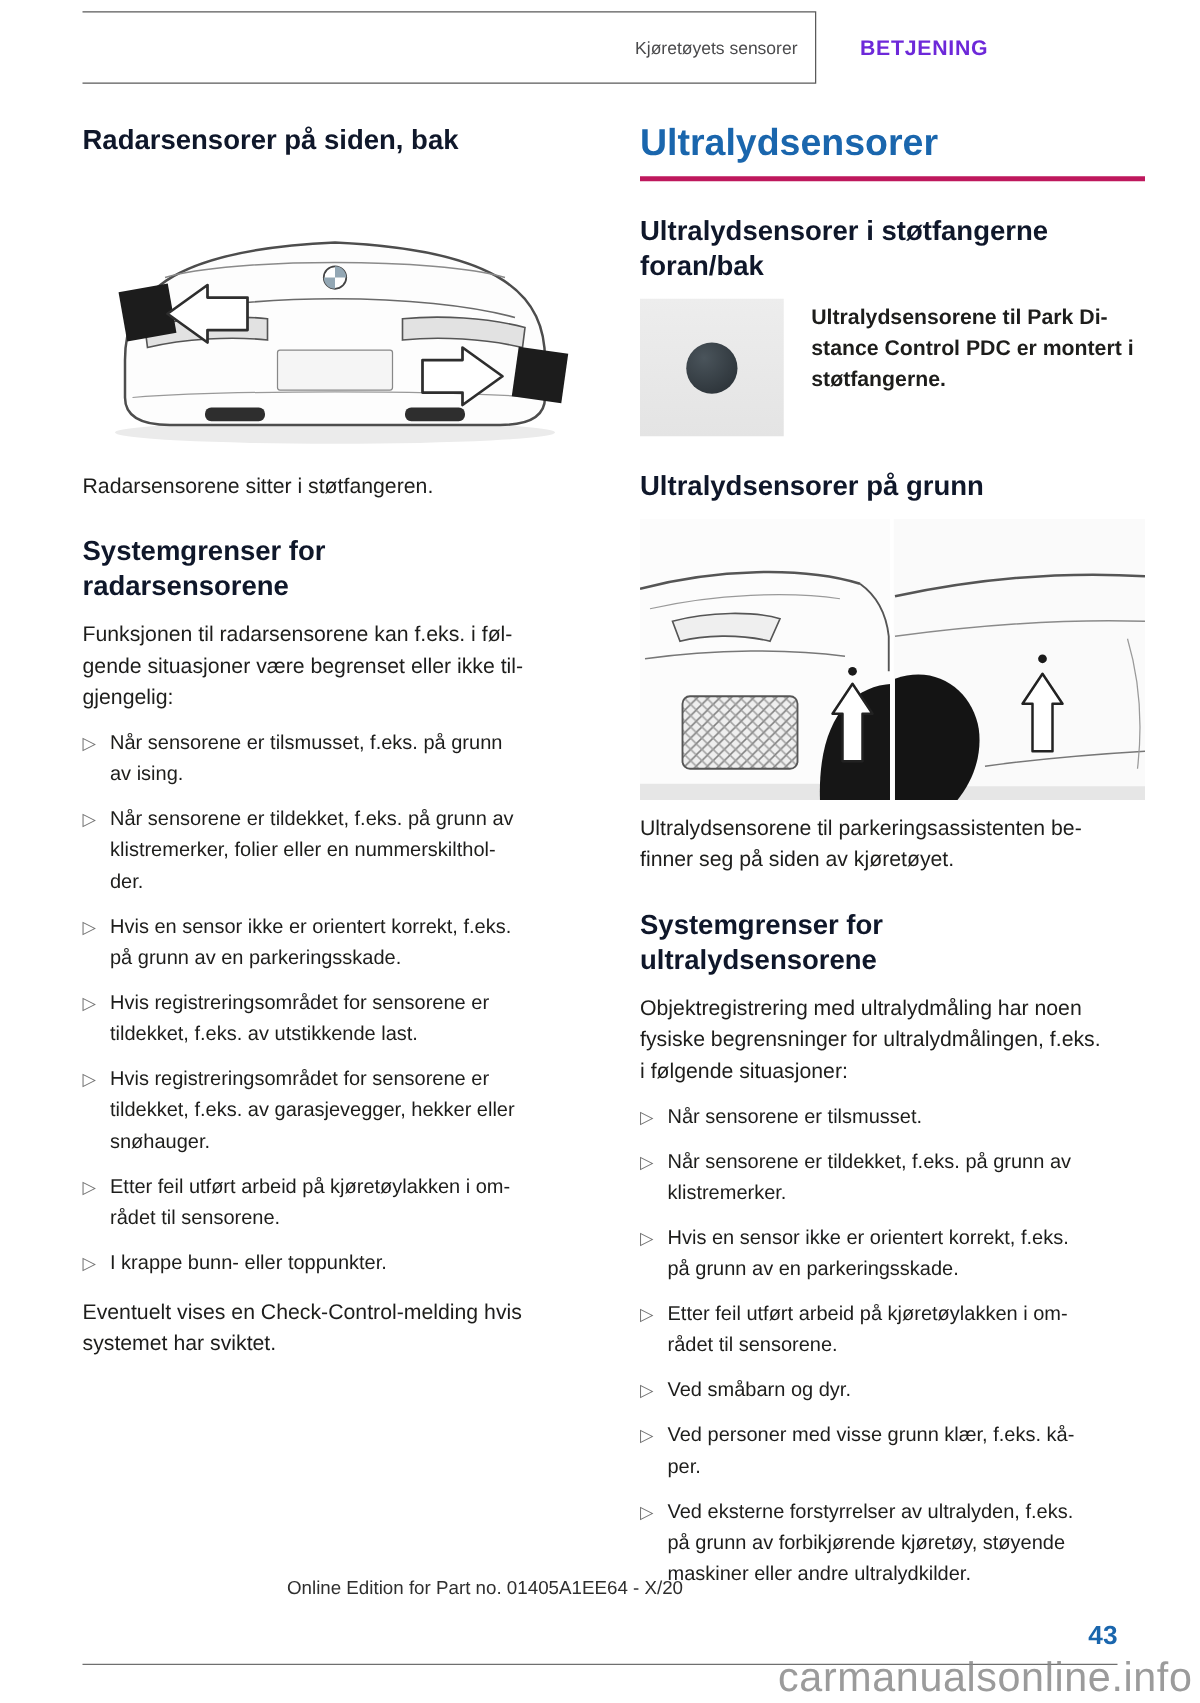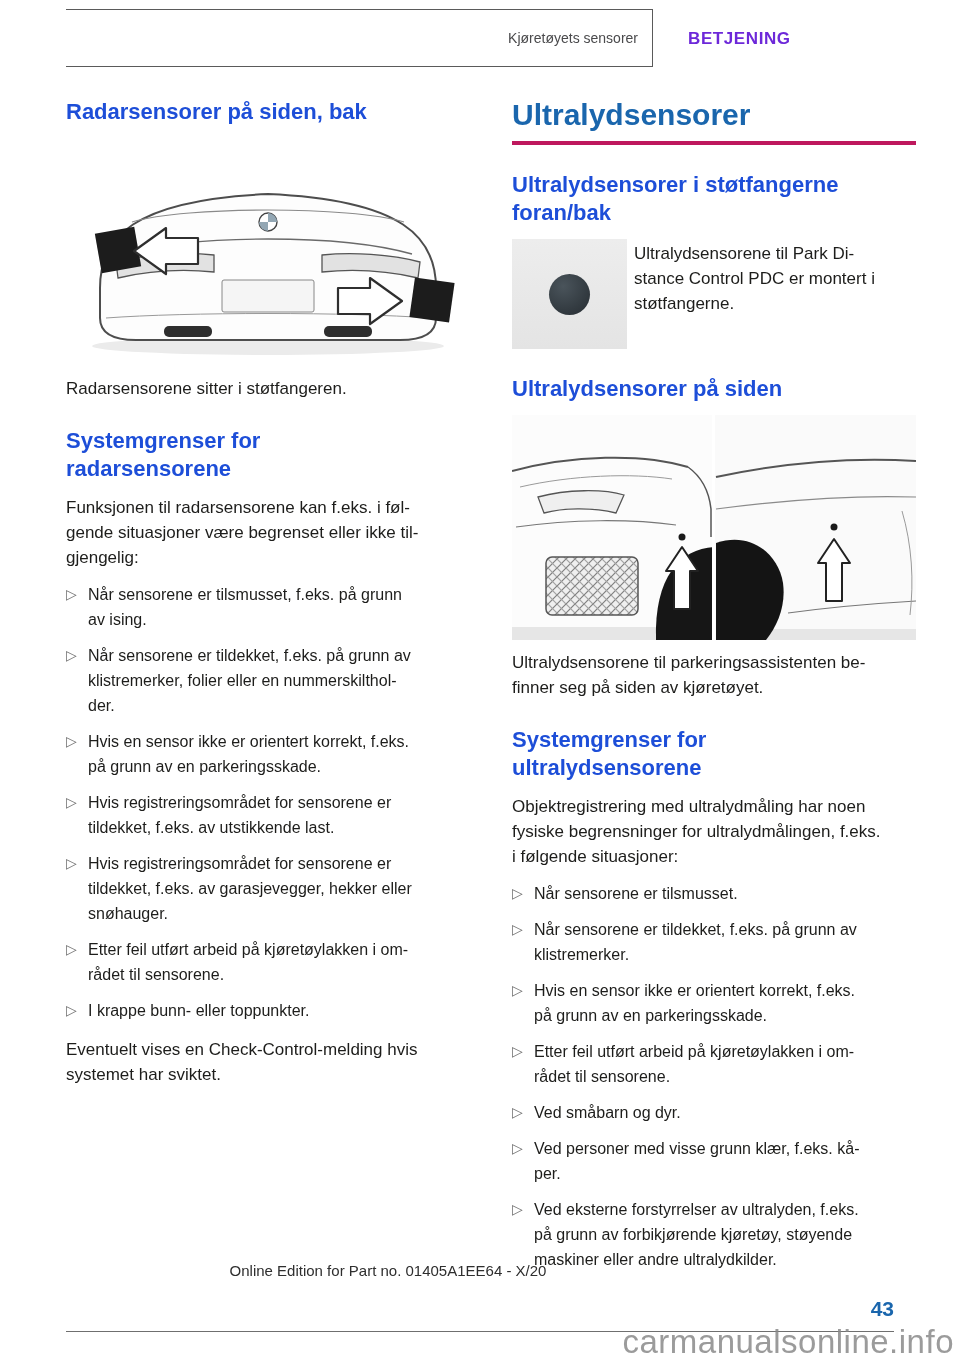--- a/index.html
+++ b/index.html
@@ -17,34 +17,34 @@
                  color:#6d28d9; letter-spacing:0.6px;margin-left:17px; }
 
   
   .col { position:absolute; top:96px; width:404px; }
   .col-left  { left:66px; }
   .col-right { left:512px; }
 
   h1.section { font-size:30px; line-height:34px; font-weight:bold; color:#1a66ad;
                padding-bottom:9px; border-bottom:4px solid #be185d; margin:0 0 20px 0;
                white-space:pre-line; }
-  h2 { font-size:22px; line-height:28px; font-weight:bold; color:#1d4ed8;
+  h2 { font-size:22px; line-height:28px; font-weight:bold; color:#0f172a;
        margin:26px 0 12px 0; white-space:pre-line; }
   .col h1:first-child, .col h2:first-child { margin-top:2px; }
   p.body { font-size:17px; line-height:25px; color:#1d1d1b; white-space:pre-line; margin:0 0 12px 0; }
   figure.illustration { margin:4px 0 10px 0; }
   figure.illustration svg { display:block; }
 
   ul.bullets { list-style:none; margin:2px 0 14px 0; }
   ul.bullets li { display:flex; gap:9px; margin-bottom:11px; }
   ul.bullets li:last-child { margin-bottom:0; }
   .tri { flex:0 0 13px; color:#737373; font-size:14px; line-height:24px; }
   .li-text { font-size:16px; line-height:25px; color:#1d1d1b; white-space:pre-line; }
 
-  .pdc-row { display:flex; gap:7px; margin:6px 0 12px 0; }
+  .pdc-row { display:flex; gap:22px; margin:6px 0 12px 0;font-weight:bold; }
   .pdc-img { position:relative; flex:0 0 115px; width:115px; height:110px;
              background:linear-gradient(180deg,#ededed 0%,#e4e4e4 100%); }
   .pdc-dot { position:absolute; left:37px; top:35px; width:41px; height:41px; border-radius:50%;
              background:radial-gradient(circle at 35% 30%, #4a545b 0%, #343c42 60%, #262c31 100%); }
   .pdc-text { font-size:17px; line-height:25px; white-space:pre-line; padding-top:2px; }
 
   
   .page-num   { position:absolute; right:66px; top:1297px; font-size:21px; font-weight:bold; color:#1a66ad; }
   .footer-rule{ position:absolute; left:66px; top:1331px; width:828px; height:1px; background:#6f6f6f; }
   .edition    { position:absolute; left:0; top:1262px; width:776px; text-align:center;
@@ -156,21 +156,21 @@
 
     <div class="pdc-row">
       <div class="pdc-img">
         <div class="pdc-dot"></div>
       </div>
       <p class="pdc-text">Ultralydsensorene til Park Di-
 stance Control PDC er montert i
 støtfangerne.</p>
     </div>
 
-    <h2>Ultralydsensorer på siden</h2>
+    <h2>Ultralydsensorer på grunn</h2>
 
     <figure class="illustration">
       <svg width="404" height="225" viewBox="0 0 404 225">
         <defs>
           <pattern id="mesh" width="9" height="9" patternUnits="userSpaceOnUse">
             <rect width="9" height="9" fill="#efefef"></rect>
             <path d="M0,9 L9,0" stroke="#7f7f7f" stroke-width="1.2"></path>
             <path d="M0,0 L9,9" stroke="#a2a2a2" stroke-width="1.2"></path>
           </pattern>
         </defs>

